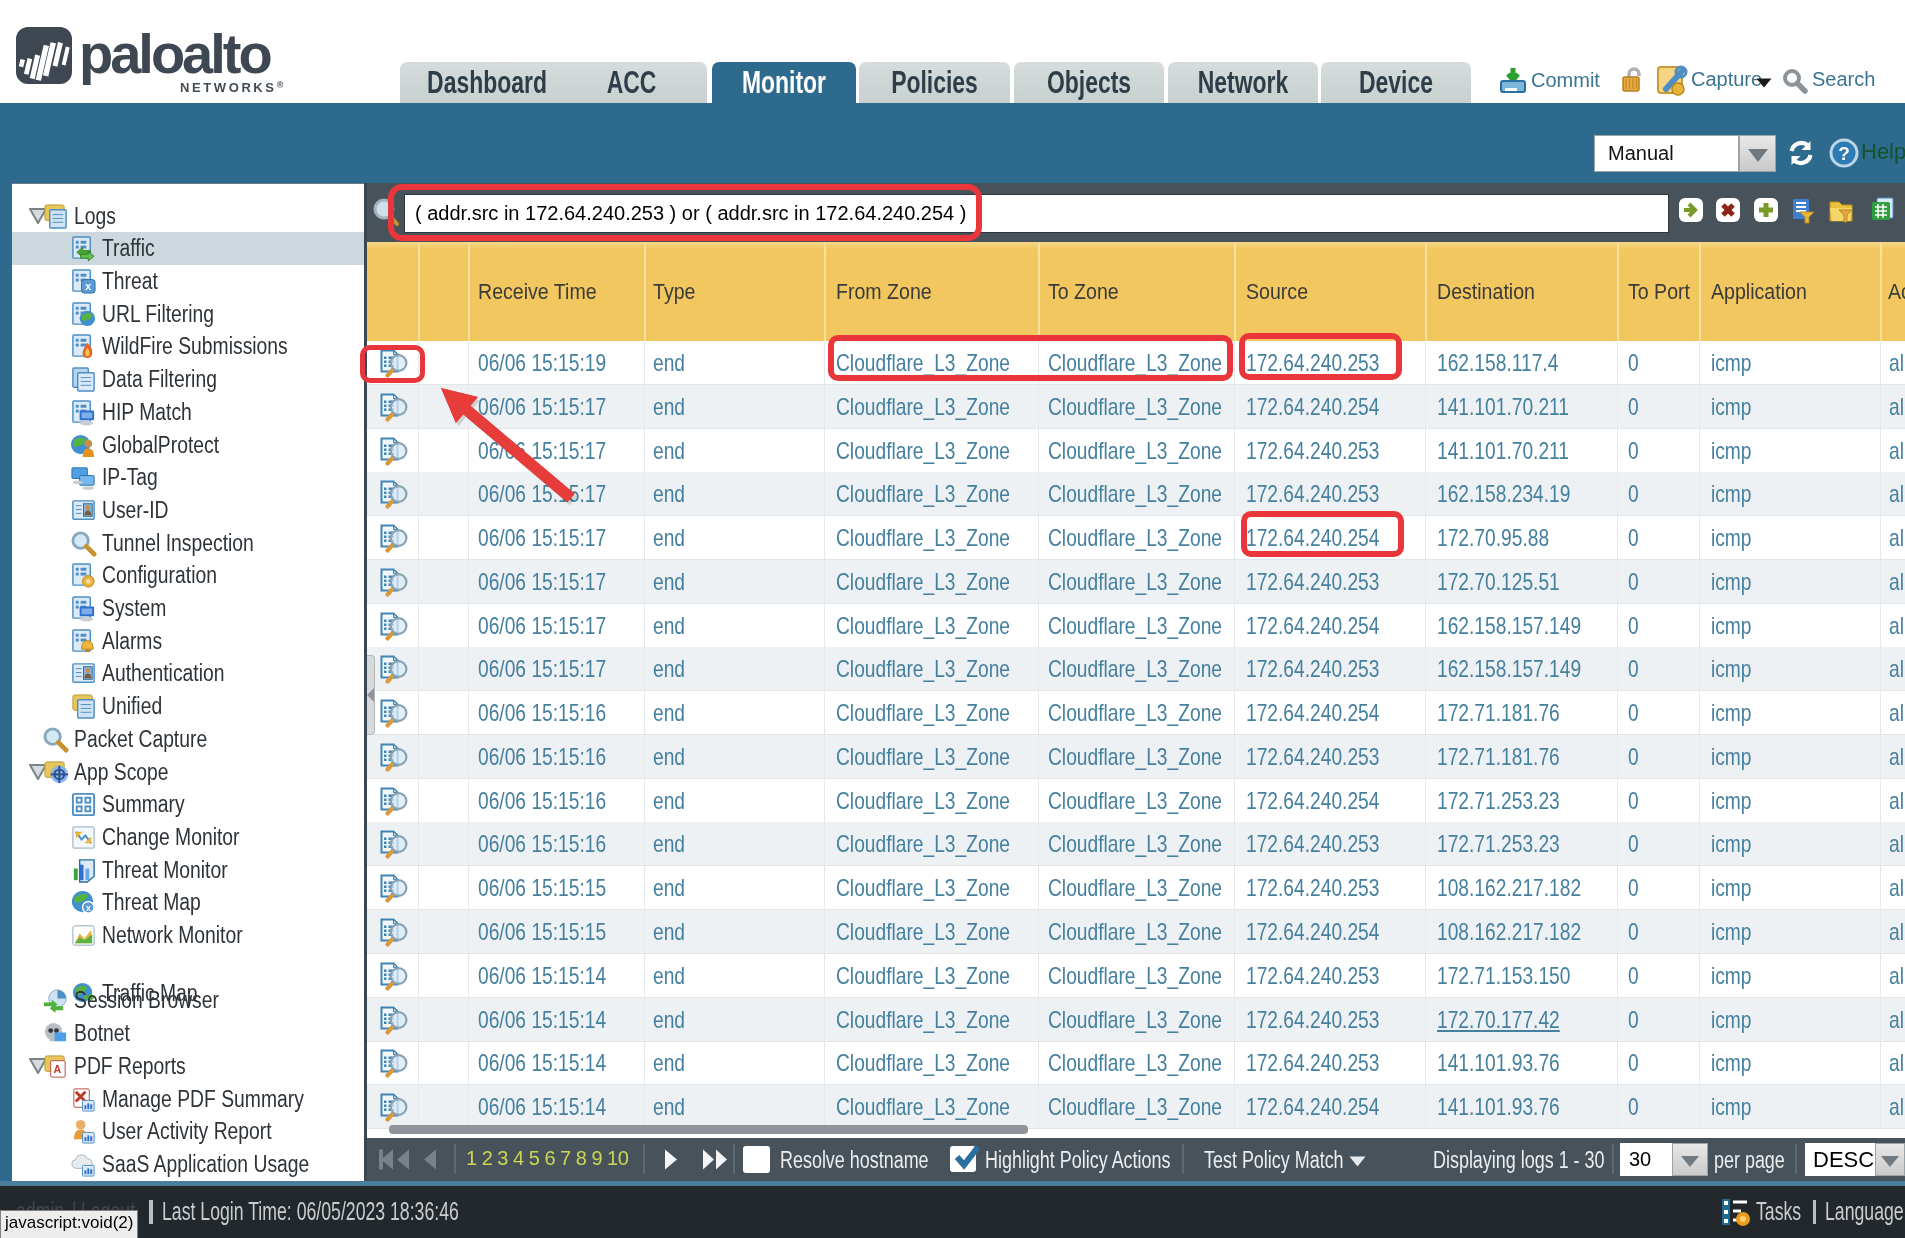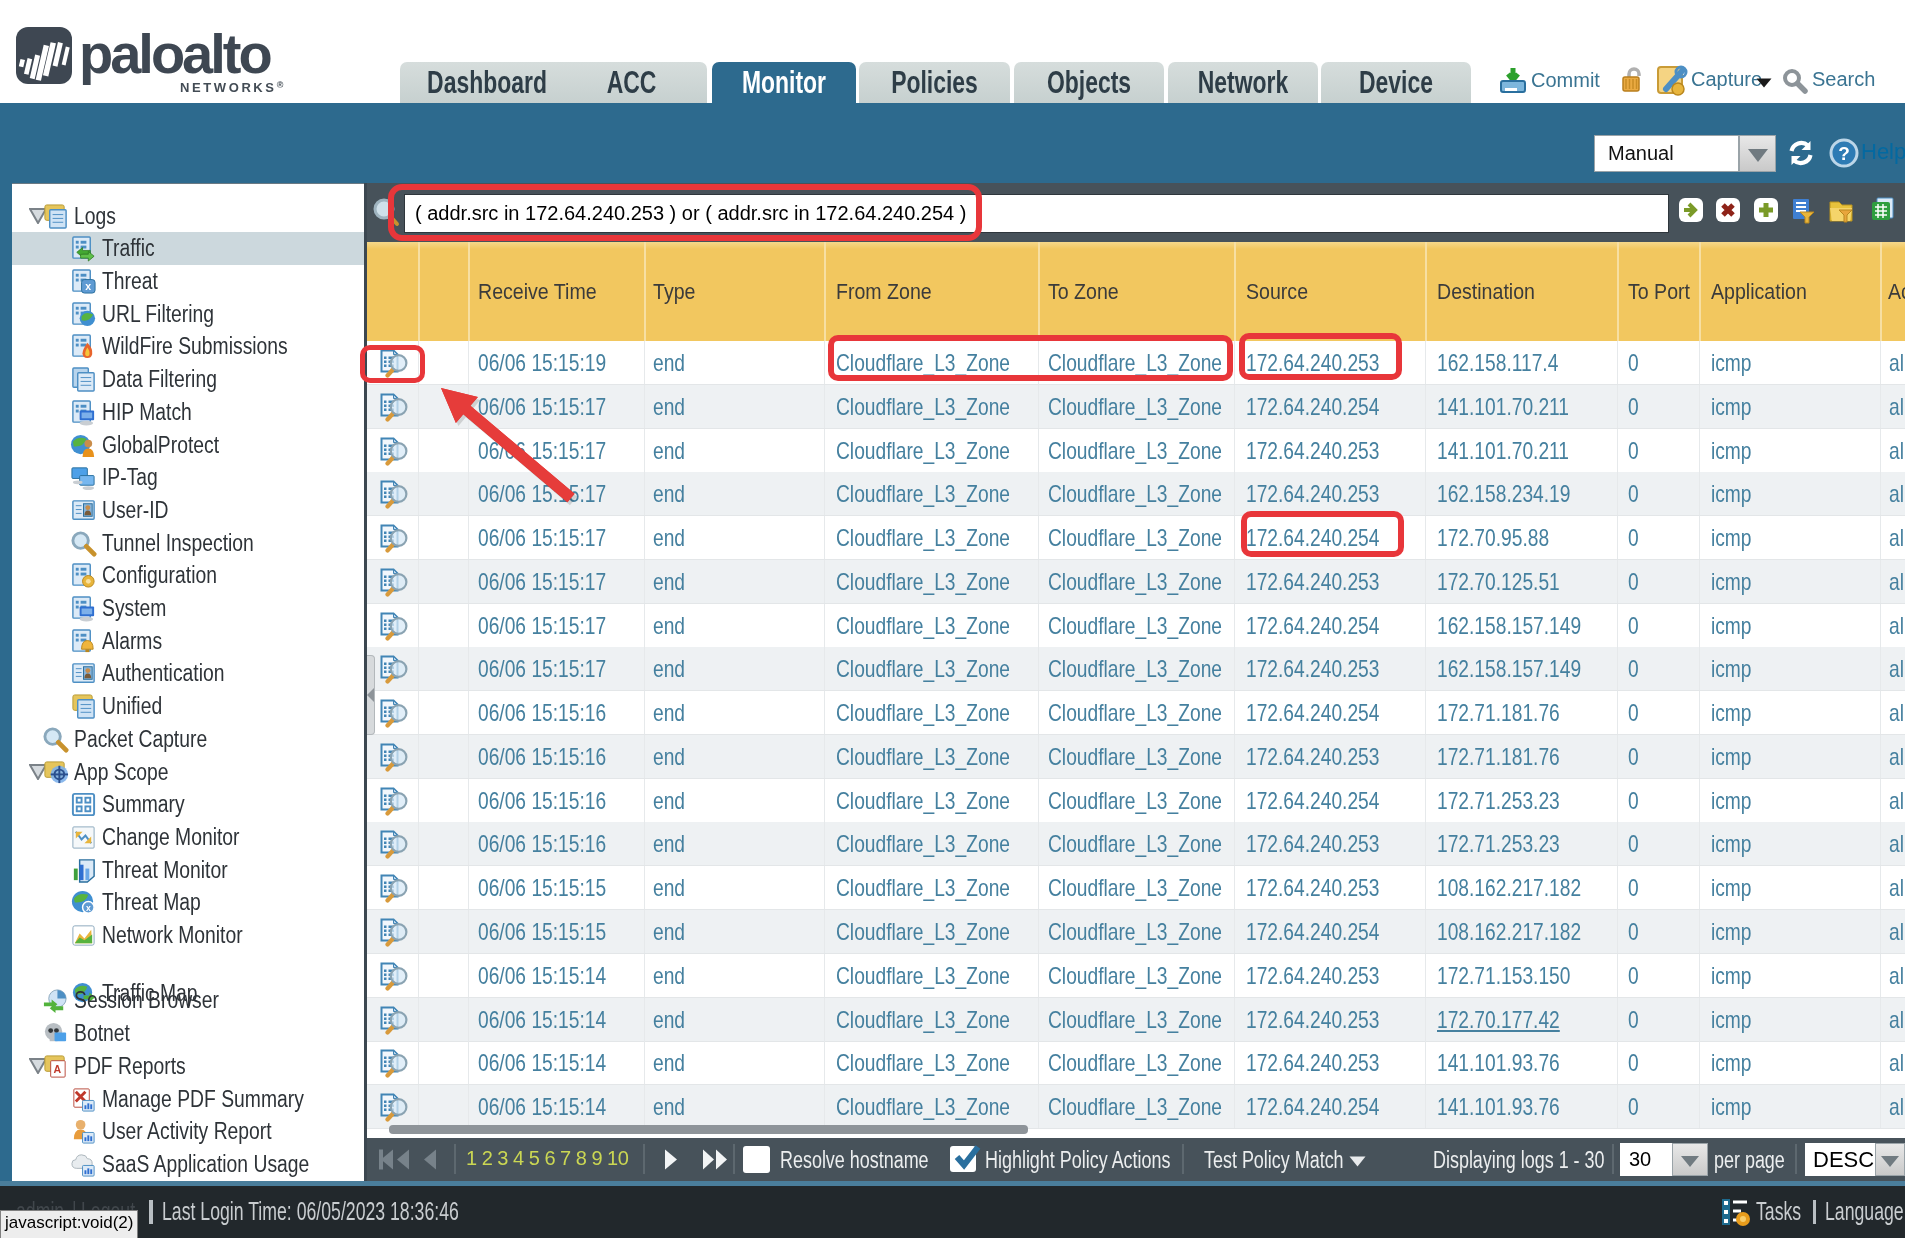--- a/index.html
+++ b/index.html
@@ -17,21 +17,21 @@
 .tab span { display:block; transform:scaleX(0.74); }
 .tab.active { background:#2d6a8e; color:#fff; height:43px; }
 #toolbar { left:1490px; top:60px; height:40px; color:#3a7492; font-size:20px; }
 .tbi { position:absolute; top:0; }
 
 
 #tealband { left:0; top:103px; width:1905px; height:80px; background:#2d6a8e; }
 #manualbox { left:1594px; top:135px; width:145px; height:37px; background:#fff; border:1px solid #9aa3a8; font-size:20px; color:#111; line-height:35px; padding-left:13px; }
 #manualbtn { left:1739px; top:135px; width:37px; height:37px; background:linear-gradient(#e8e8e8,#c9c9c9); border:1px solid #9aa3a8; }
 #manualbtn:after { content:""; position:absolute; left:8px; top:13px; border-left:10px solid transparent; border-right:10px solid transparent; border-top:13px solid #707a80; }
-#helptxt { left:1861px; top:139px; color:#0369a1; font-size:22px; }
+#helptxt { left:1861px; top:139px; color:#14532d; font-size:22px; }
 
 
 #leftstrip { left:0; top:183px; width:12px; height:1000px; background:#2d6a8e; }
 #sidebar { left:12px; top:183px; width:353px; height:998px; background:#fff; border-top:1px solid #6b7a84; overflow:hidden; }
 .trow { position:absolute; left:0; width:353px; height:33px; font-size:23px; color:#2e3338; }
 .trow .lbl { display:inline-block; transform:scaleX(0.84); transform-origin:left top; white-space:nowrap; }
 .trow .lbl { position:absolute; top:3px; }
 .trow.sel { background:#ccd8dd; }
 .tic { position:absolute; top:3px; width:27px; height:27px; }
 .exp { position:absolute; left:17px; top:8px; width:18px; height:16px; }

